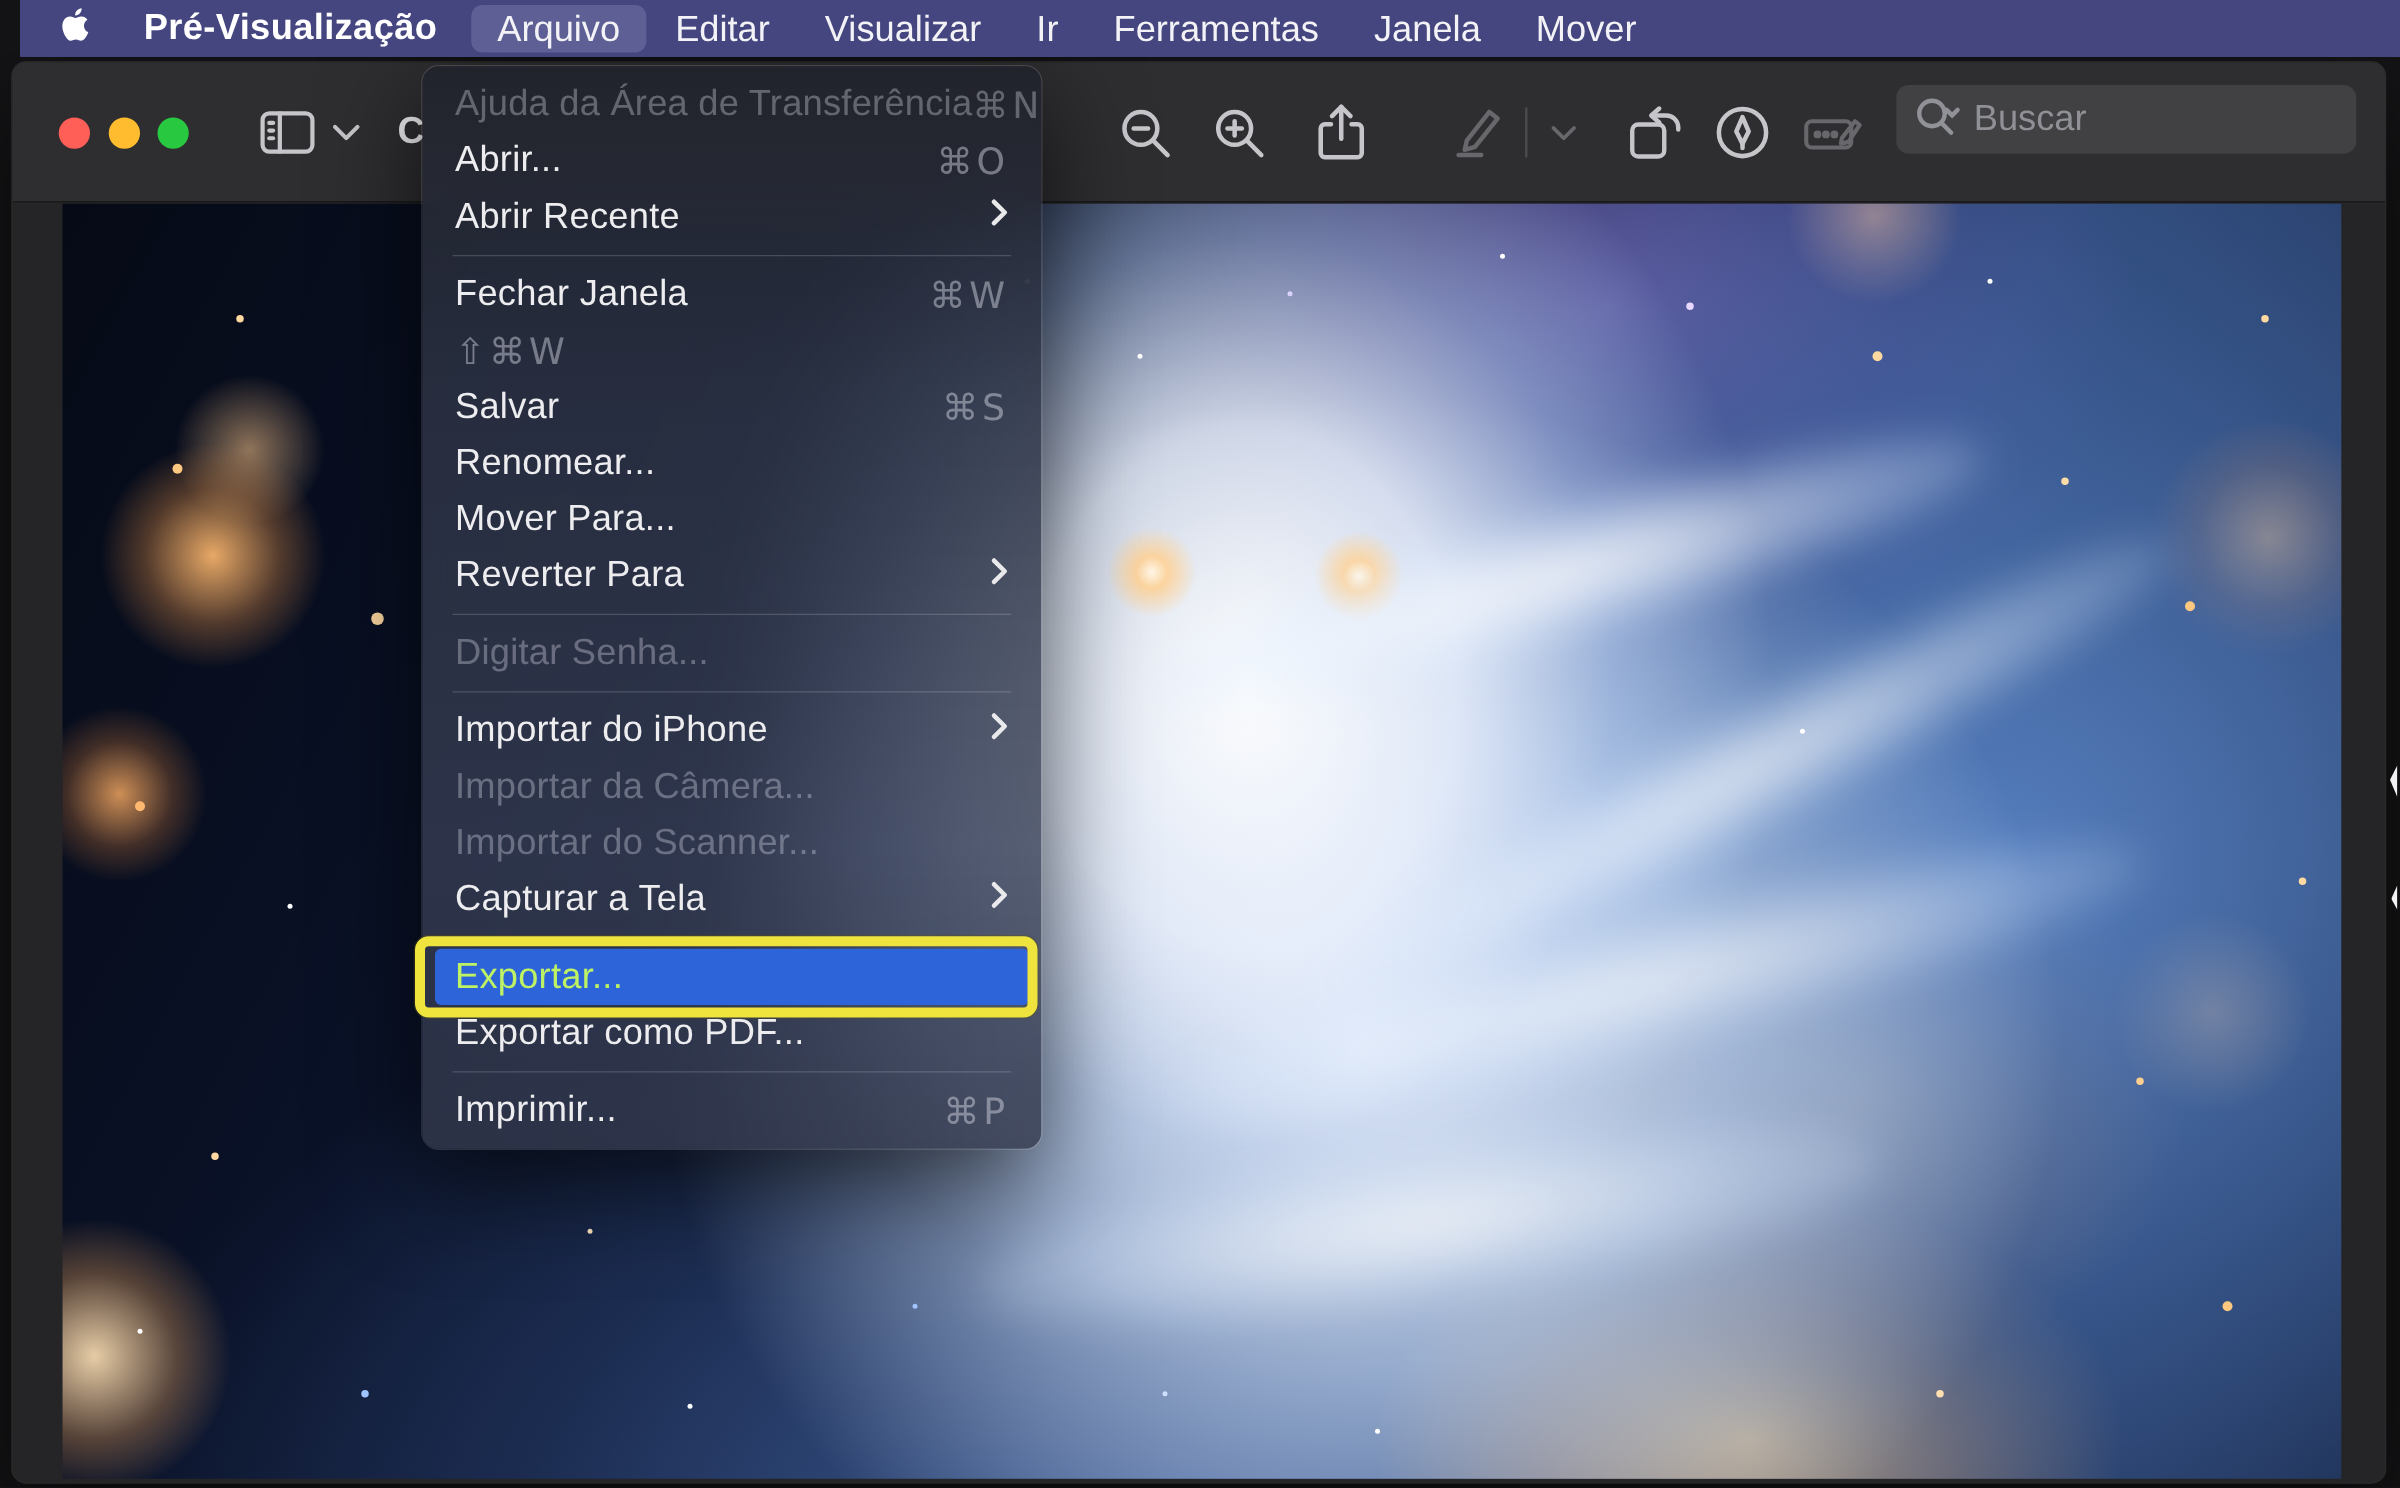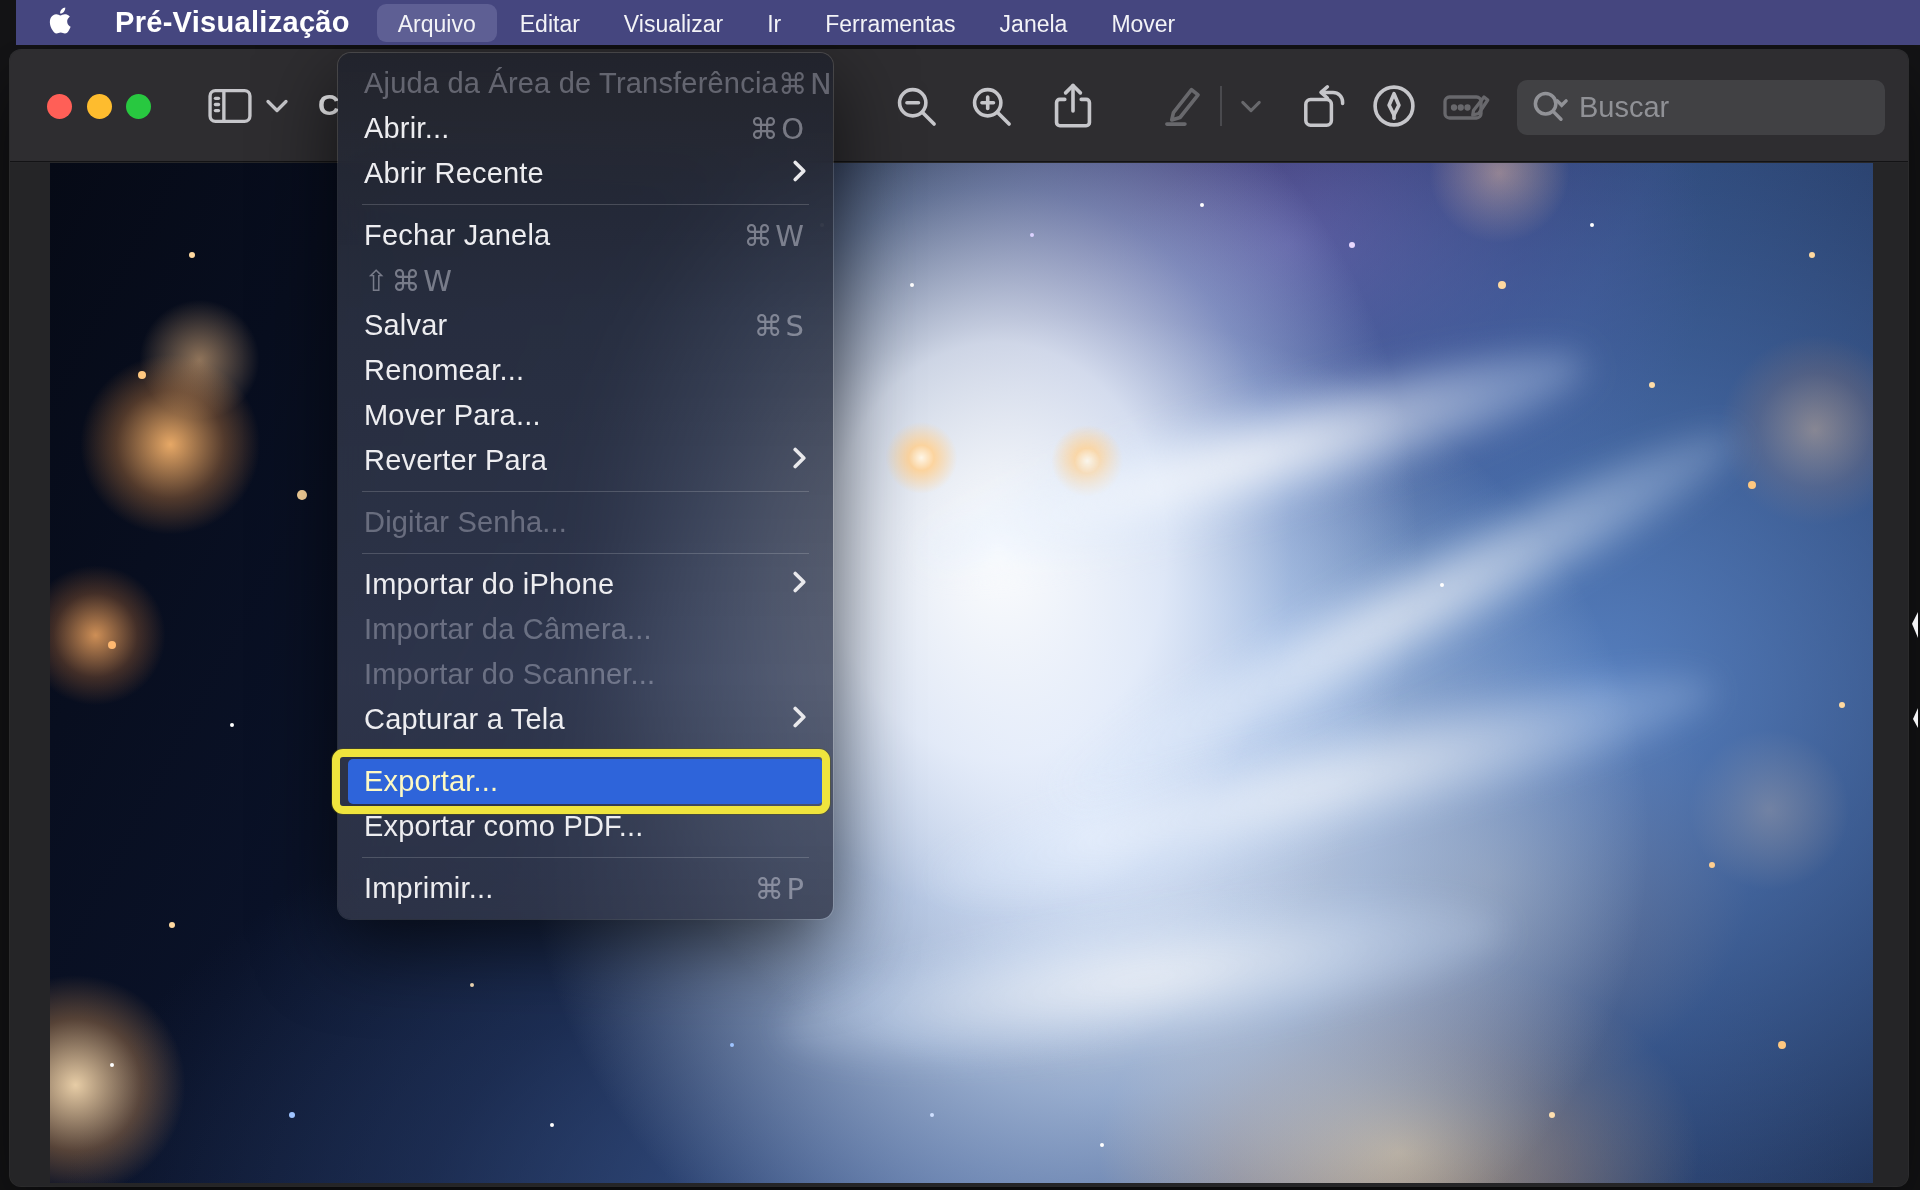--- a/index.html
+++ b/index.html
@@ -5,21 +5,21 @@
   * { margin:0; padding:0; box-sizing:border-box; }
   html,body { width:1920px; height:1190px; overflow:hidden; background:#141416;
               font-family:"Liberation Sans", sans-serif; }
 
   
   .menubar { position:absolute; left:16px; top:0; width:1920px; height:45px;
              background:#45467f; display:flex; align-items:center; z-index:90; }
   .menubar .apple { padding:0 24px 0 32px; display:flex; align-items:center; }
   .menubar .apple svg { width:27px; height:32px; fill:#ffffff; }
   .mb-app { color:#fff; font-weight:700; font-size:29px; padding:0 26px 0 16px; letter-spacing:.3px; }
-  .mb-item { color:#f3f3f7; font-size:23px; padding:0 21px; height:38px; line-height:41px;
+  .mb-item { color:#f3f3f7; font-size:29px; padding:0 21px; height:38px; line-height:41px;
              border-radius:9px; margin:0 1px; }
   .mb-item.active { background:#5e5f94; }
 
   
   .window { position:absolute; left:10px; top:50px; width:1898px; height:1136px;
             background:#272729; border-radius:11px;
             box-shadow:0 0 0 1px rgba(255,255,255,.12), 0 30px 80px rgba(0,0,0,.6);
             z-index:10; overflow:hidden; }
   .toolbar { position:absolute; left:0; top:0; width:100%; height:112px;
              background:#2e2d30; border-bottom:1px solid #131315;
@@ -29,21 +29,21 @@
   .tl.yellow { left:77px;  background:#febc2e; }
   .tl.green  { left:116px; background:#28c840; }
 
   .tool-icon { position:absolute; top:32px; width:48px; height:48px; display:flex;
                align-items:center; justify-content:center; }
   .tool-icon svg { stroke:#c6c6ca; fill:none; stroke-width:2.2; stroke-linecap:round; stroke-linejoin:round; }
   .tool-icon.dim svg { stroke:#68686c; }
   .tb-divider { position:absolute; top:36px; width:2px; height:40px; background:#4a4a4e; }
   .win-title { position:absolute; left:308px; top:38px; color:#f0f0f2; font-size:30px; font-weight:700; }
 
-  .search-field { position:absolute; left:1507px; top:30px; width:368px; height:55px;
+  .search-field { position:absolute; left:1507px; top:18px; width:368px; height:55px;
                   background:#414144; border-radius:10px; display:flex; align-items:center;
                   padding:0 14px; }
   .search-field svg { stroke:#919297; fill:none; stroke-width:2.4; stroke-linecap:round; }
   .search-field input { background:transparent; border:none; outline:none; color:#dedee2;
                         font-size:29px; margin-left:10px; width:270px;
                         font-family:"Liberation Sans", sans-serif; }
   .search-field input::placeholder { color:#909196; }
 
   
   .content { position:absolute; left:0; top:113px; width:100%; height:1023px; background:#252527; }
@@ -98,21 +98,21 @@
           padding:0 26px; font-size:29px; color:#ededf0; letter-spacing:.2px; }
   .mrow .mlabel { flex:1 1 auto; white-space:nowrap; }
   .mrow .mshort { color:rgba(235,235,245,.42); letter-spacing:3px; white-space:nowrap;
                   font-family:"DejaVu Sans","Liberation Sans",sans-serif; }
   .mrow .msub svg { width:15px; height:24px; stroke:#e9e9ec; stroke-width:3.4; fill:none;
                     stroke-linecap:round; stroke-linejoin:round; }
   .mrow.dim, .mrow.dim .mshort { color:rgba(235,235,245,.33); }
   .msep { height:1px; margin:8px 24px 8px 24px; background:rgba(255,255,255,.17); }
 
   .mrow.highlight { margin:0 10px; padding:16px 16px; border-radius:5px;
-                    background:#2e64da; color:#fef9c3; }
+                    background:#2e64da; color:#bef264; }
   .annotation-box { position:absolute; left:-16px; right:-7px; top:-10px; bottom:-10px;
                     border:8px solid #efe43d; border-radius:11px; pointer-events:none;
                     box-shadow:0 0 0 1px rgba(90,85,10,.4); }
 
   
   .edge-artifact { position:absolute; background:#f2f2f4; z-index:95; }
   .ea1 { left:1912px; top:612px; width:6px; height:26px; clip-path:polygon(100% 0, 0 45%, 100% 100%); }
   .ea2 { left:1913px; top:708px; width:5px; height:20px; clip-path:polygon(100% 0, 0 55%, 100% 100%); }
 </style>
 </head>

